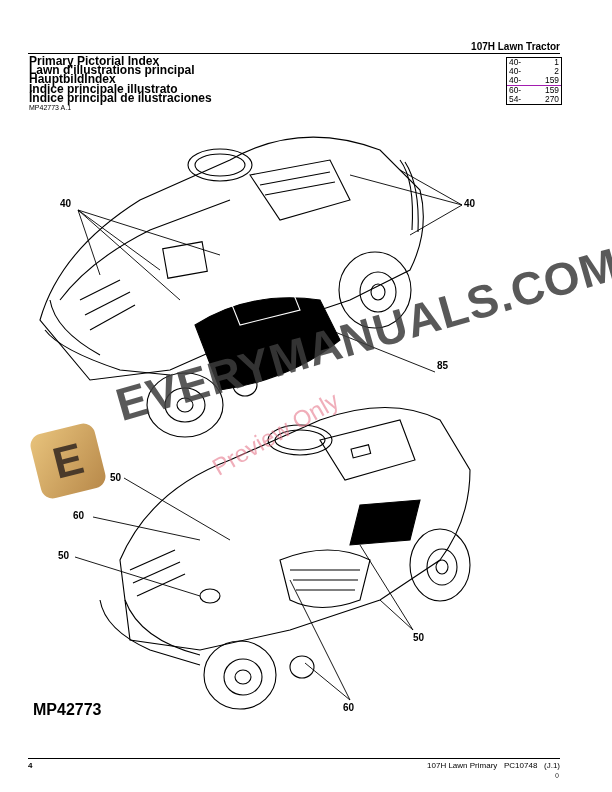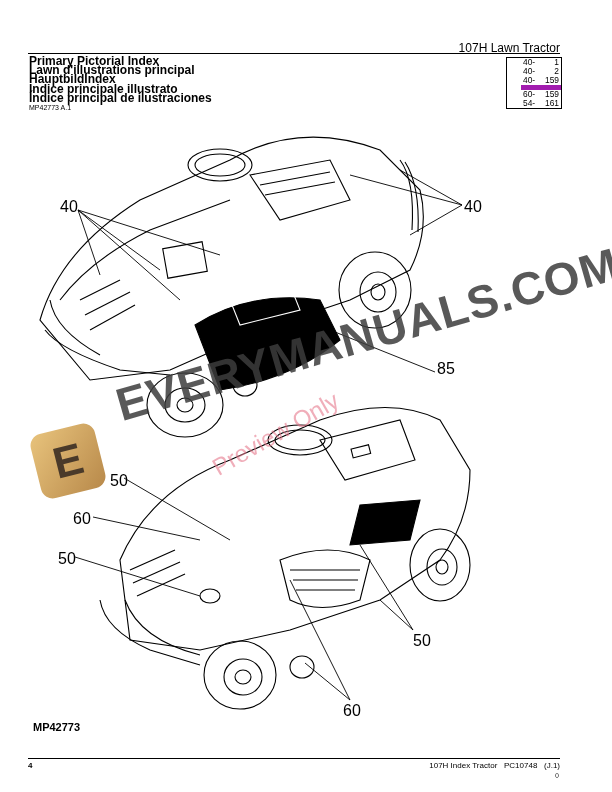--- a/index.html
+++ b/index.html
@@ -1,26 +1,26 @@
 <!DOCTYPE html>
 <html><head>
 <meta charset="utf-8">
 <style>
   html, body { margin: 0; padding: 0; background: #ffffff; }
   body { width: 612px; height: 792px; position: relative; overflow: hidden; font-family: "Liberation Sans", sans-serif; color: #000; }
   .header-rule { position: absolute; left: 28px; top: 53px; width: 532px; height: 1px; background: #000; }
-  .header-title { position: absolute; right: 52px; top: 41px; font-size: 12px; font-weight: normal; }
+  .header-title { position: absolute; right: 52px; top: 41px; font-size: 10px; font-weight: bold; }
   .index-block { position: absolute; left: 29px; top: 57px; font-size: 12px; font-weight: bold; line-height: 9.2px; }
   .mp-ref { position: absolute; left: 29px; top: 104px; font-size: 7px; }
   .ref-table { position: absolute; left: 506px; top: 57px; width: 54px; border: 1px solid #000; font-size: 8.4px; }
-  .ref-row { display: flex; justify-content: space-between; padding: 0 2px; height: 9px; line-height: 9px; margin-left: 14px; }
-  .ref-sep { border-top: 5px solid #a21caf; }
+  .ref-row { display: flex; justify-content: space-between; padding: 0 2px; height: 9px; line-height: 9px; }
+  .ref-sep { border-top: 1px solid #a21caf; }
   .illus { position: absolute; left: 0; top: 110px; width: 612px; height: 620px; }
-  .callout { position: absolute; font-size: 16px; font-weight: normal; }
-  .fig-id { position: absolute; left: 33px; top: 701px; font-size: 11px; font-weight: bold; margin-top: 20px; }
+  .callout { position: absolute; font-size: 10px; font-weight: bold; }
+  .fig-id { position: absolute; left: 33px; top: 701px; font-size: 16px; font-weight: bold; }
   .footer-rule { position: absolute; left: 28px; top: 758px; width: 532px; height: 1px; background: #000; }
   .page-num { position: absolute; left: 28px; top: 761px; font-size: 8px; font-weight: bold; }
   .footer-text { position: absolute; right: 52px; top: 761px; font-size: 8px; }
   .footer-sub { position: absolute; right: 53px; top: 772px; font-size: 6px; }
   .wm-text { position: absolute; left: 110px; top: 380px; font-size: 46px; font-weight: bold; color: rgba(60,60,60,0.85); transform: rotate(-16deg); transform-origin: left top; letter-spacing: 1px; white-space: nowrap; }
   .wm-pre { position: absolute; left: 205px; top: 420px; font-size: 24px; color: rgba(230,120,140,0.6); transform: rotate(-30deg); white-space: nowrap; }
   .wm-logo { position: absolute; left: 35px; top: 428px; width: 66px; height: 66px; border-radius: 12px; background: linear-gradient(135deg,#e8c37c,#b8894a); transform: rotate(-14deg); display: flex; align-items: center; justify-content: center; font-size: 44px; font-weight: bold; color: #4a3a2a; }
 </style>
 </head>
 <body>
@@ -49,21 +49,21 @@
   <div class="ref-row">
       <span>40-</span>
       <span>159</span>
     </div>
   <div class="ref-row ref-sep">
       <span>60-</span>
       <span>159</span>
     </div>
   <div class="ref-row">
       <span>54-</span>
-      <span>161</span>
+      <span>270</span>
     </div>
 </div>
 
 <svg class="illus" viewBox="0 110 612 620" xmlns="http://www.w3.org/2000/svg" fill="none" stroke="#000" stroke-width="1.1">
 
   <g>
     <path d="M40 320 Q60 250 140 200 L230 160 Q300 120 380 150 L420 190 Q430 230 410 270 L350 300 L260 330 L170 370 L90 380 Z"></path>
     <path d="M60 300 Q90 260 150 230 L230 200"></path>
     <path d="M45 330 Q60 350 120 370 L170 375"></path>
     <path d="M50 300 Q55 330 100 355"></path>
@@ -144,14 +144,14 @@
 <div class="callout" style="left:343px;top:702px;">60</div>
 
 <div class="wm-logo">E</div>
 <div class="wm-text">EVERYMANUALS.COM</div>
 <div class="wm-pre">Preview Only</div>
 
 <div class="fig-id">MP42773</div>
 
 <div class="footer-rule"></div>
 <div class="page-num">4</div>
-<div class="footer-text" style="white-space:pre;">107H Index Tractor   PC10748   (J.1)</div>
+<div class="footer-text" style="white-space:pre;">107H Lawn Primary   PC10748   (J.1)</div>
 <div class="footer-sub">()</div>
 
 </body></html>

